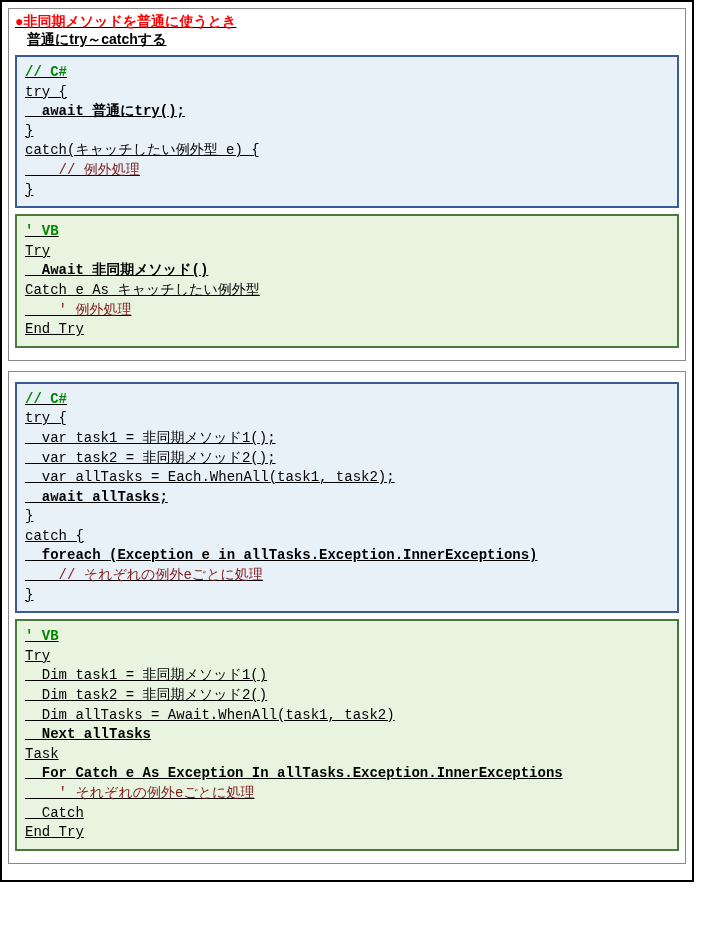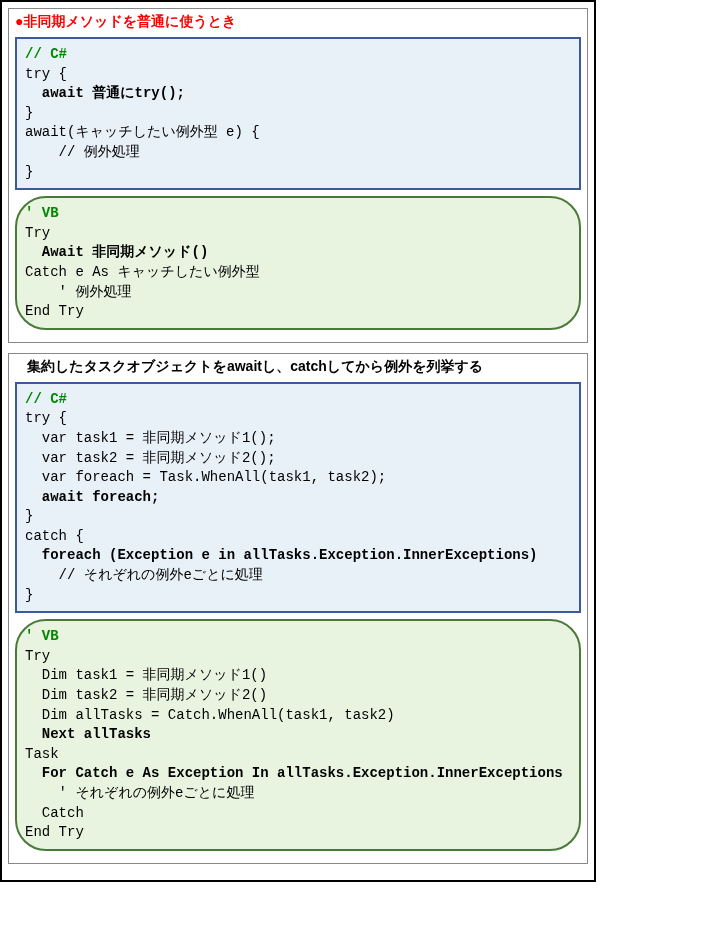--- a/index.html
+++ b/index.html
@@ -3,23 +3,24 @@
 <meta charset="utf-8">
 <style>
   body {
     margin: 0;
     padding: 0;
     font-family: "MS PGothic", "Meiryo", sans-serif;
     background: #fff;
   }
   .outer {
     border: 2px solid #000;
-    width: 596px;
+    width: 694px;
     box-sizing: border-box;
     padding: 6px 6px;
+    text-decoration: underline;
   }
   .section {
     border: 1px solid #888;
     padding: 4px 6px 8px 6px;
     margin-bottom: 10px;
     background: #fff;
     box-sizing: border-box;
   }
   .heading-red {
     color: #ff0000;
@@ -42,78 +43,77 @@
     white-space: pre;
     overflow: hidden;
   }
   .cs {
     background: #e8f0f8;
     border-color: #3a5a9a;
   }
   .vb {
     background: #e8f4e0;
     border-color: #4a7a3a;
-    border-radius: 31px;
   }
   .comment {
     color: #008800;
     font-weight: bold;
   }
   .comment-in {
-    color: #000000;
+    color: #7f1d1d;
     font-weight: normal;
   }
   .bold {
     font-weight: bold;
   }
 </style>
 </head>
 <body>
 
 <div class="outer">
 
   <div class="section">
     <div class="heading-red">●非同期メソッドを普通に使うとき</div>
+    <div class="heading-sub">普通にtry～catchする</div>
 
     <div class="codebox cs"><span class="comment">// C#</span>
 <span>try {</span>
 <span class="bold">  await 普通にtry();</span>
 <span>}</span>
-<span>await(キャッチしたい例外型 e) {</span>
+<span>catch(キャッチしたい例外型 e) {</span>
 <span class="comment-in">    // 例外処理</span>
 <span>}</span></div>
 
     <div class="codebox vb"><span class="comment">' VB</span>
 <span>Try</span>
 <span class="bold">  Await 非同期メソッド()</span>
 <span>Catch e As キャッチしたい例外型</span>
 <span class="comment-in">    ' 例外処理</span>
 <span>End Try</span></div>
   </div>
 
   <div class="section">
-    <div class="heading-sub">集約したタスクオブジェクトをawaitし、catchしてから例外を列挙する</div>
 
     <div class="codebox cs"><span class="comment">// C#</span>
 <span>try {</span>
 <span>  var task1 = 非同期メソッド1();</span>
 <span>  var task2 = 非同期メソッド2();</span>
-<span>  var foreach = Task.WhenAll(task1, task2);</span>
-<span class="bold">  await foreach;</span>
+<span>  var allTasks = Each.WhenAll(task1, task2);</span>
+<span class="bold">  await allTasks;</span>
 <span>}</span>
 <span>catch {</span>
 <span class="bold">  foreach (Exception e in allTasks.Exception.InnerExceptions)</span>
 <span class="comment-in">    // それぞれの例外eごとに処理</span>
 <span>}</span></div>
 
     <div class="codebox vb"><span class="comment">' VB</span>
 <span>Try</span>
 <span>  Dim task1 = 非同期メソッド1()</span>
 <span>  Dim task2 = 非同期メソッド2()</span>
-<span>  Dim allTasks = Catch.WhenAll(task1, task2)</span>
+<span>  Dim allTasks = Await.WhenAll(task1, task2)</span>
 <span class="bold">  Next allTasks</span>
 <span>Task</span>
 <span class="bold">  For Catch e As Exception In allTasks.Exception.InnerExceptions</span>
 <span class="comment-in">    ' それぞれの例外eごとに処理</span>
 <span>  Catch</span>
 <span>End Try</span></div>
   </div>
 
 </div>
 

